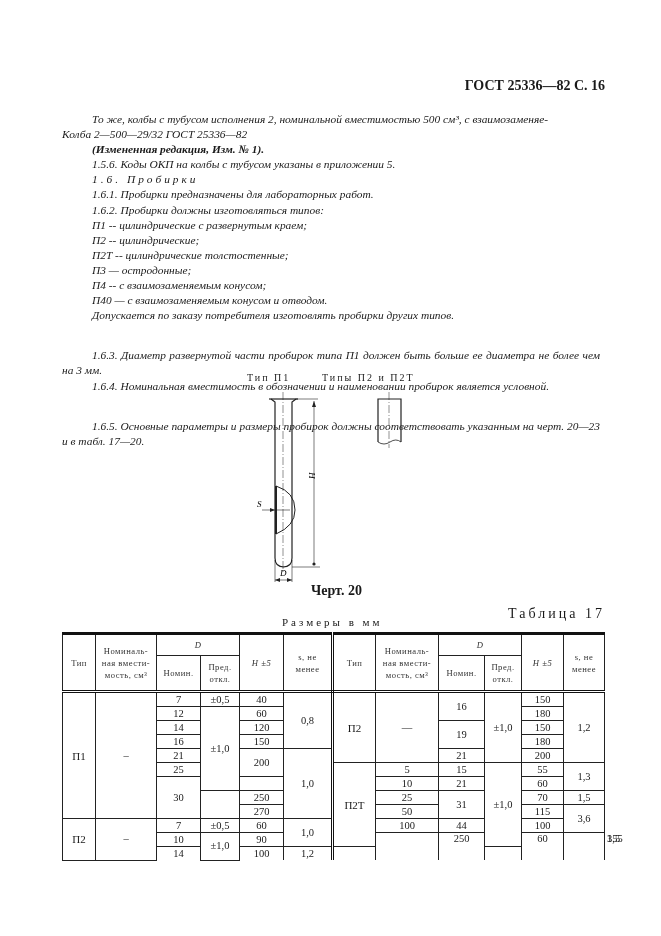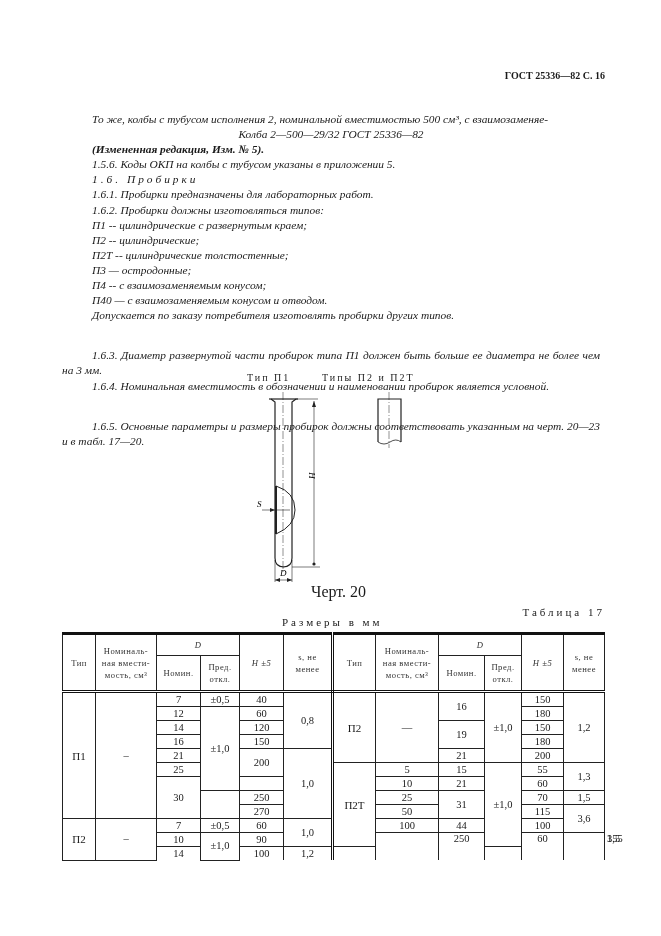--- a/index.html
+++ b/index.html
@@ -1,33 +1,33 @@
 <!DOCTYPE html>
 <html><head>
 <meta charset="utf-8">
 <style>
   html, body { margin: 0; padding: 0; background: #ffffff; }
   body { width: 661px; height: 936px; position: relative; overflow: hidden;
          font-family: "Liberation Serif", "DejaVu Serif", serif; color: #1a1a1a; }
-  .page-header { position: absolute; top: 70px; right: 56px; font-weight: bold; font-size: 10px; }
+  .page-header { position: absolute; top: 78px; right: 56px; font-weight: bold; font-size: 14px; }
   .text { position: absolute; left: 62px; width: 538px; font-size: 11.4px; line-height: 15.1px; }
   .p { margin: 0; font-style: italic; }
   .ind { text-indent: 30px; }
   .ind2 { padding-left: 30px; }
   .justify { text-align: justify; text-align-last: left; margin-top: 25px; }
-  .center { text-align: center; }
+  .center { text-align: left; }
   .italic { font-style: italic; }
   .bold { font-weight: bold; }
   .spaced { letter-spacing: 3px; text-align: center; }
 
   .fig-title { position: absolute; top: 372px; font-weight: normal; font-size: 10px; letter-spacing: 2px; }
   .figure { position: absolute; left: 240px; top: 392px; }
-  .fig-caption { position: absolute; top: 583px; left: 311px; font-size: 16px; }
-
-  .table-label { position: absolute; top: 606px; right: 56px; font-size: 11px; letter-spacing: 3px; }
+  .fig-caption { position: absolute; top: 583px; left: 311px; font-size: 14px; font-weight: bold; }
+
+  .table-label { position: absolute; top: 606px; right: 56px; font-size: 14px; letter-spacing: 3px; }
   .dims-label { position: absolute; top: 616px; left: 282px; font-size: 11px; letter-spacing: 3px; }
 
   .tbl { position: absolute; left: 62px; top: 632px; width: 542px; border-collapse: collapse;
          font-size: 10px; table-layout: fixed; }
   .tbl td, .tbl th { border: 1px solid #222; padding: 0 2px; text-align: center; vertical-align: middle;
          font-weight: normal; line-height: 12px; }
   .tbl thead tr:first-child th { border-top: 3px solid #111; }
   .tbl thead tr:last-child th, .tbl thead th[rowspan] { border-bottom: 3px double #111; }
   .tbl .sep { border-right: 3px double #111; }
   .tbl th { font-size: 8.6px; letter-spacing: 0.5px; color: #333; }
@@ -37,21 +37,21 @@
   .tbl .nt { border-top: none; }
 </style>
 </head>
 <body>
 
 <div class="page-header">ГОСТ 25336—82 С. 16</div>
 
 <div class="text" style="top:112px;">
   <p class="p ind">То же, колбы с тубусом исполнения 2, номинальной вместимостью 500 см³, с взаимозаменяе-</p>
   <p class="p center italic">Колба 2—500—29/32  ГОСТ 25336—82</p>
-  <p class="p ind2 bold">(Измененная редакция, Изм. № 5).</p>
+  <p class="p ind2 bold">(Измененная редакция, Изм. № 1).</p>
   <p class="p ind2">1.5.6. Коды ОКП на колбы с тубусом указаны в приложении 5.</p>
   <p class="p ind2"><span class="spaced">1.6.  Пробирки</span></p>
   <p class="p ind2">1.6.1. Пробирки предназначены для лабораторных работ.</p>
   <p class="p ind2">1.6.2. Пробирки должны изготовляться типов:</p>
   <p class="p ind2">П1 -- цилиндрические с развернутым краем;</p>
   <p class="p ind2">П2 -- цилиндрические;</p>
   <p class="p ind2">П2Т -- цилиндрические толстостенные;</p>
   <p class="p ind2">П3 — остродонные;</p>
   <p class="p ind2">П4 -- с взаимозаменяемым конусом;</p>
   <p class="p ind2">П40 — с взаимозаменяемым конусом и отводом.</p>

